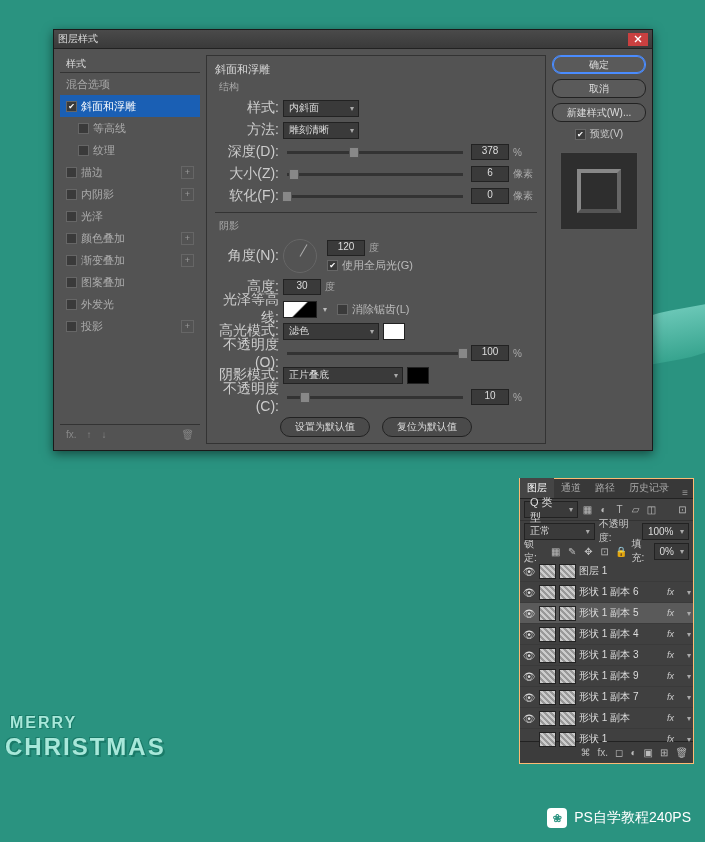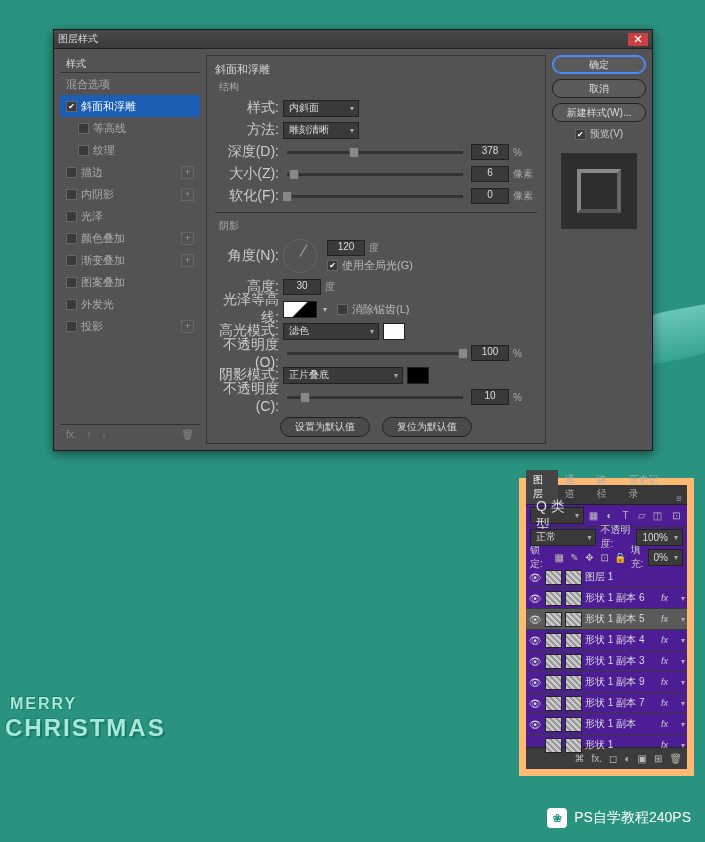--- a/index.html
+++ b/index.html
@@ -45,25 +45,25 @@
 .divider { height:1px; background:#333; margin:6px 0; }
 .btn-row { display:flex; gap:12px; justify-content:center; margin-top:10px; }
 .gbtn { height:20px; padding:0 14px; background:#4a4a4a; border:1px solid #222; color:#ddd; font-size:10px; display:flex; align-items:center; border-radius:10px; }
 .right-col { width:94px; display:flex; flex-direction:column; gap:5px; align-items:stretch; }
 .rbtn { height:19px; background:#5a5a5a; border:1px solid #222; border-radius:9px; color:#ddd; font-size:10px; display:flex; align-items:center; justify-content:center; }
 .rbtn.ok { border-color:#4a8cff; box-shadow:0 0 0 1px #4a8cff inset; }
 .prev-chk { display:flex; align-items:center; justify-content:center; gap:4px; font-size:10px; color:#ccc; }
 .preview { width:78px; height:78px; background:#2e2e2e; border:1px solid #555; margin:6px auto 0; display:flex; align-items:center; justify-content:center; }
 .preview-shape { width:44px; height:44px; border:4px solid #888; border-bottom-color:#555; border-right-color:#666; }
 
-.artwork { position:absolute; top:450px; left:10px; width:500px; height:340px; }
+.artwork { position:absolute; top:469px; left:10px; width:500px; height:340px; }
 .merry { position:absolute; top:245px; left:0; font-size:16px; font-weight:bold; letter-spacing:2px; color:#a8e8da; text-shadow:1px 1px 0 #1a7a68,-1px -1px 0 #1a7a68; }
 .xmas { position:absolute; top:264px; left:-5px; font-size:24px; font-weight:bold; letter-spacing:2px; color:#a8e8da; text-shadow:2px 2px 0 #1a7a68,-1px -1px 0 #1a7a68; }
 
-.layers { position:absolute; top:478px; left:519px; width:175px; background:#4c1d95; border:7px solid #fdba74; font-size:10px; color:#ccc; }
+.layers { position:absolute; top:478px; left:519px; width:175px; background:#404040; border:1px solid #fdba74; font-size:10px; color:#ccc; }
 .ltabs { height:20px; background:#383838; display:flex; align-items:flex-end; border-bottom:1px solid #222; }
 .ltab { padding:3px 7px; font-size:10px; color:#aaa; }
 .ltab.act { background:#454545; color:#fff; }
 .ltab-menu { margin-left:auto; padding:0 5px; color:#999; }
 .lrow1 { height:22px; display:flex; align-items:center; gap:3px; padding:0 4px; border-bottom:1px solid #333; }
 .mini-ic { width:13px; height:13px; display:flex; align-items:center; justify-content:center; color:#bbb; font-size:10px; }
 .lrow2 { height:20px; display:flex; align-items:center; padding:0 4px; gap:4px; }
 .opac-dd { margin-left:auto; display:flex; align-items:center; gap:2px; }
 .layer-list { max-height:180px; }
 .layer-item { height:21px; display:flex; align-items:center; padding:0 2px; gap:3px; border-bottom:1px solid #3a3a3a; }
@@ -276,21 +276,21 @@
 
 <div class="layers">
   <div class="ltabs">
     <span class="ltab act">图层</span>
     <span class="ltab">通道</span>
     <span class="ltab">路径</span>
     <span class="ltab">历史记录</span>
     <span class="ltab-menu">≡</span>
   </div>
   <div class="lrow1">
-    <span class="dd" style="width:54px;font-size:14px">Q 类型</span>
+    <span class="dd" style="width:54px;font-size:11px">Q 类型</span>
     <span class="mini-ic">▦</span>
     <span class="mini-ic">◐</span>
     <span class="mini-ic">T</span>
     <span class="mini-ic">▱</span>
     <span class="mini-ic">◫</span>
     <span class="mini-ic" style="margin-left:auto">⊡</span>
   </div>
   <div class="lrow2">
     <span class="dd" style="width:72px">正常</span>
     <span class="opac-dd">

